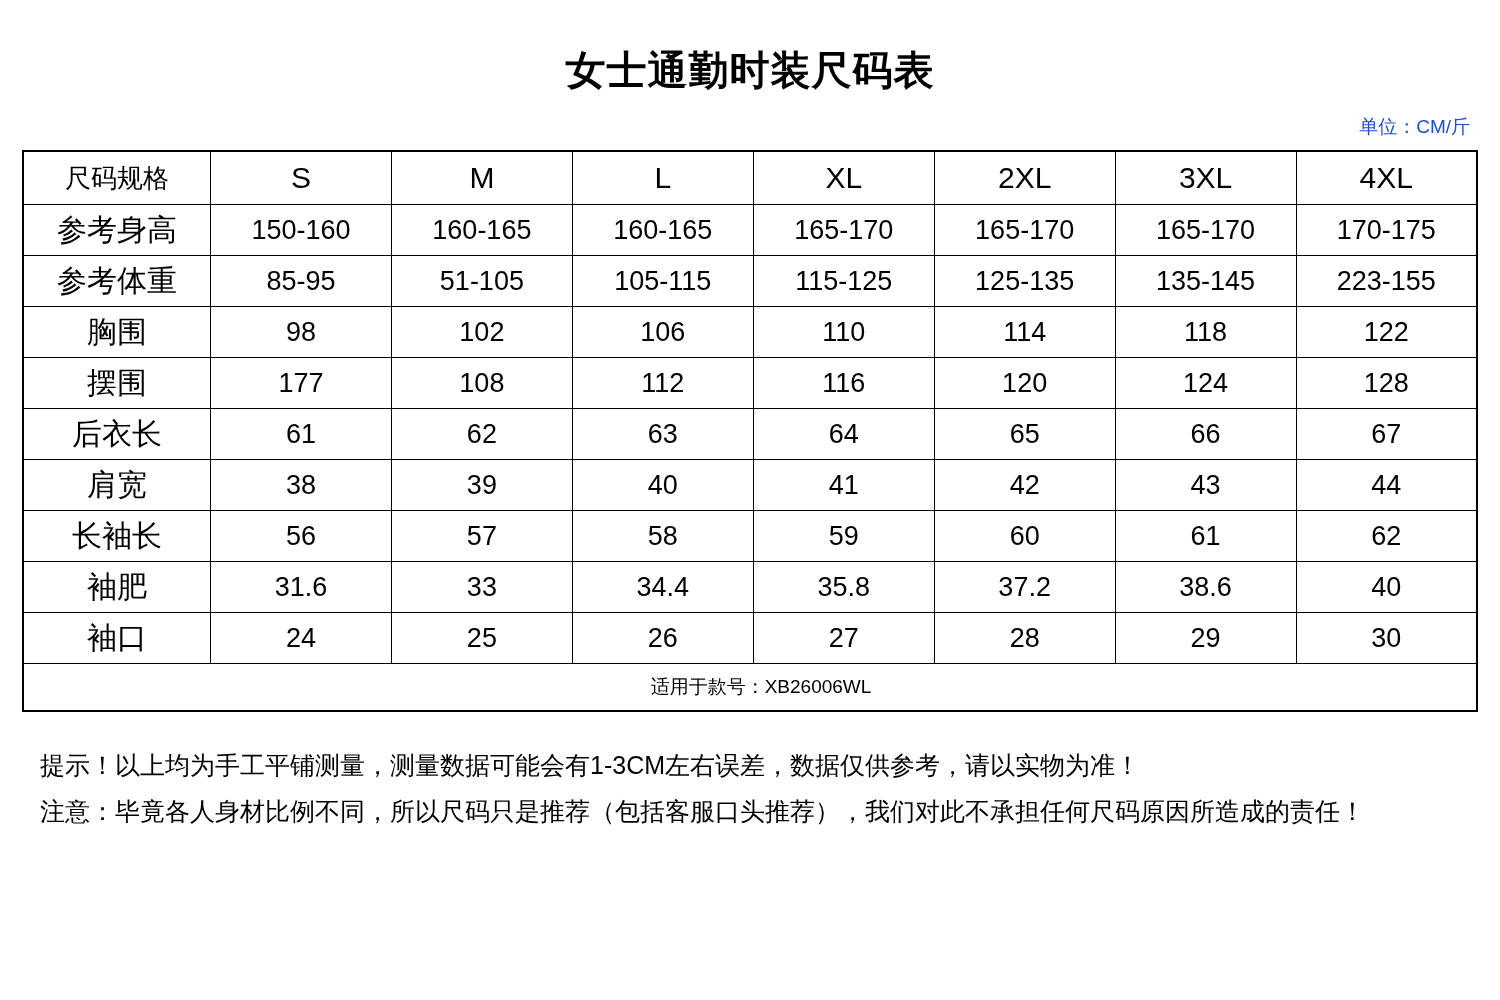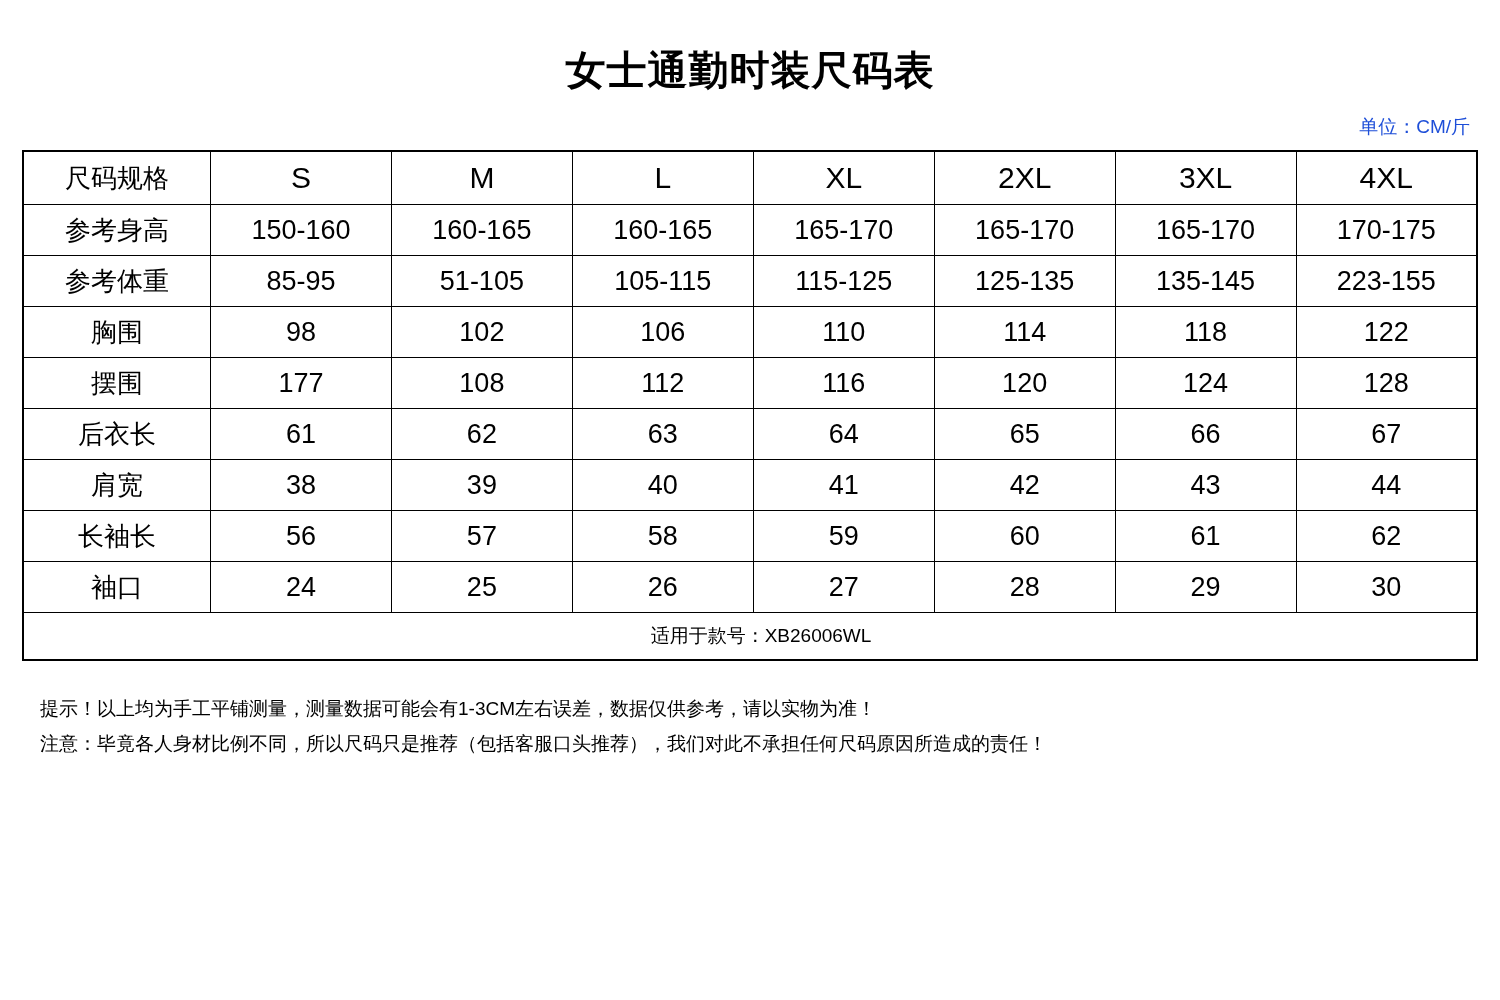--- a/index.html
+++ b/index.html
@@ -48,39 +48,39 @@
   table.size-table td {
     border: 1px solid #000;
     text-align: center;
     vertical-align: middle;
     height: 50px;
     font-size: 27px;
     padding: 0;
   }
   table.size-table tr td:first-child {
     width: 186px;
-    font-size: 26px;
+    font-size: 30px;
   }
   table.size-table tr.header-row td {
     height: 52px;
     font-size: 30px;
   }
   table.size-table tr.header-row td:first-child {
     font-size: 26px;
   }
   .model-row td {
     text-align: left;
     height: 46px !important;
     padding-left: 22px !important;
     font-size: 19px !important;
     border: 1px solid #000;
   }
   .notes {
     margin: 30px 0 0 40px;
-    font-size: 19px;
+    font-size: 25px;
     line-height: 1.85;
   }
   .notes div {
     white-space: nowrap;
   }
 </style>
 </head>
 <body>
 
 <div class="page">
@@ -173,20 +173,30 @@
           <td>长袖长</td>
           <td>56</td>
           <td>57</td>
           <td>58</td>
           <td>59</td>
           <td>60</td>
           <td>61</td>
           <td>62</td>
         </tr>
 
+        <tr>
+          <td>袖肥</td>
+          <td>31.6</td>
+          <td>33</td>
+          <td>34.4</td>
+          <td>35.8</td>
+          <td>37.2</td>
+          <td>38.6</td>
+          <td>40</td>
+        </tr>
 
         <tr>
           <td>袖口</td>
           <td>24</td>
           <td>25</td>
           <td>26</td>
           <td>27</td>
           <td>28</td>
           <td>29</td>
           <td>30</td>

